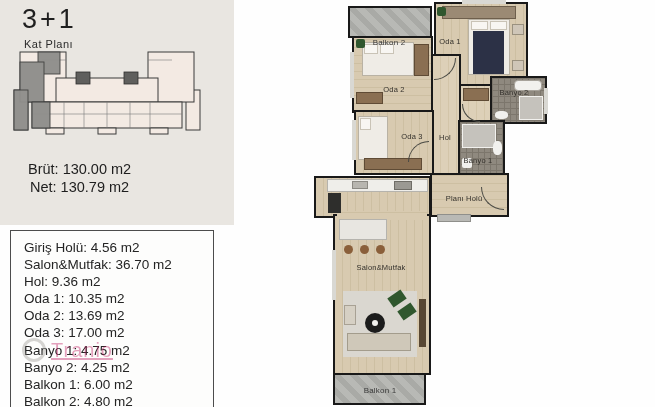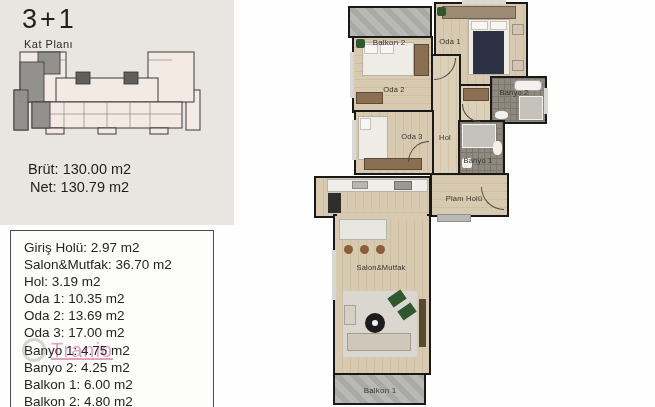--- a/index.html
+++ b/index.html
@@ -80,23 +80,23 @@
     </g>
   </svg>
 
   <div class="summary">
     <div>Brüt: 130.00 m2</div>
     <div>Net: 130.79 m2</div>
   </div>
 </div>
 
 <div class="listbox">
-    <div class="row">Giriş Holü: 2.97 m2</div>
+    <div class="row">Giriş Holü: 4.56 m2</div>
     <div class="row">Salon&amp;Mutfak: 36.70 m2</div>
-    <div class="row">Hol: 3.19 m2</div>
+    <div class="row">Hol: 9.36 m2</div>
     <div class="row">Oda 1: 10.35 m2</div>
     <div class="row">Oda 2: 13.69 m2</div>
     <div class="row">Oda 3: 17.00 m2</div>
     <div class="row">Banyo 1: 4.75 m2</div>
     <div class="row">Banyo 2: 4.25 m2</div>
     <div class="row">Balkon 1: 6.00 m2</div>
     <div class="row">Balkon 2: 4.80 m2</div>
   </div>
 
 <div class="watermark">

